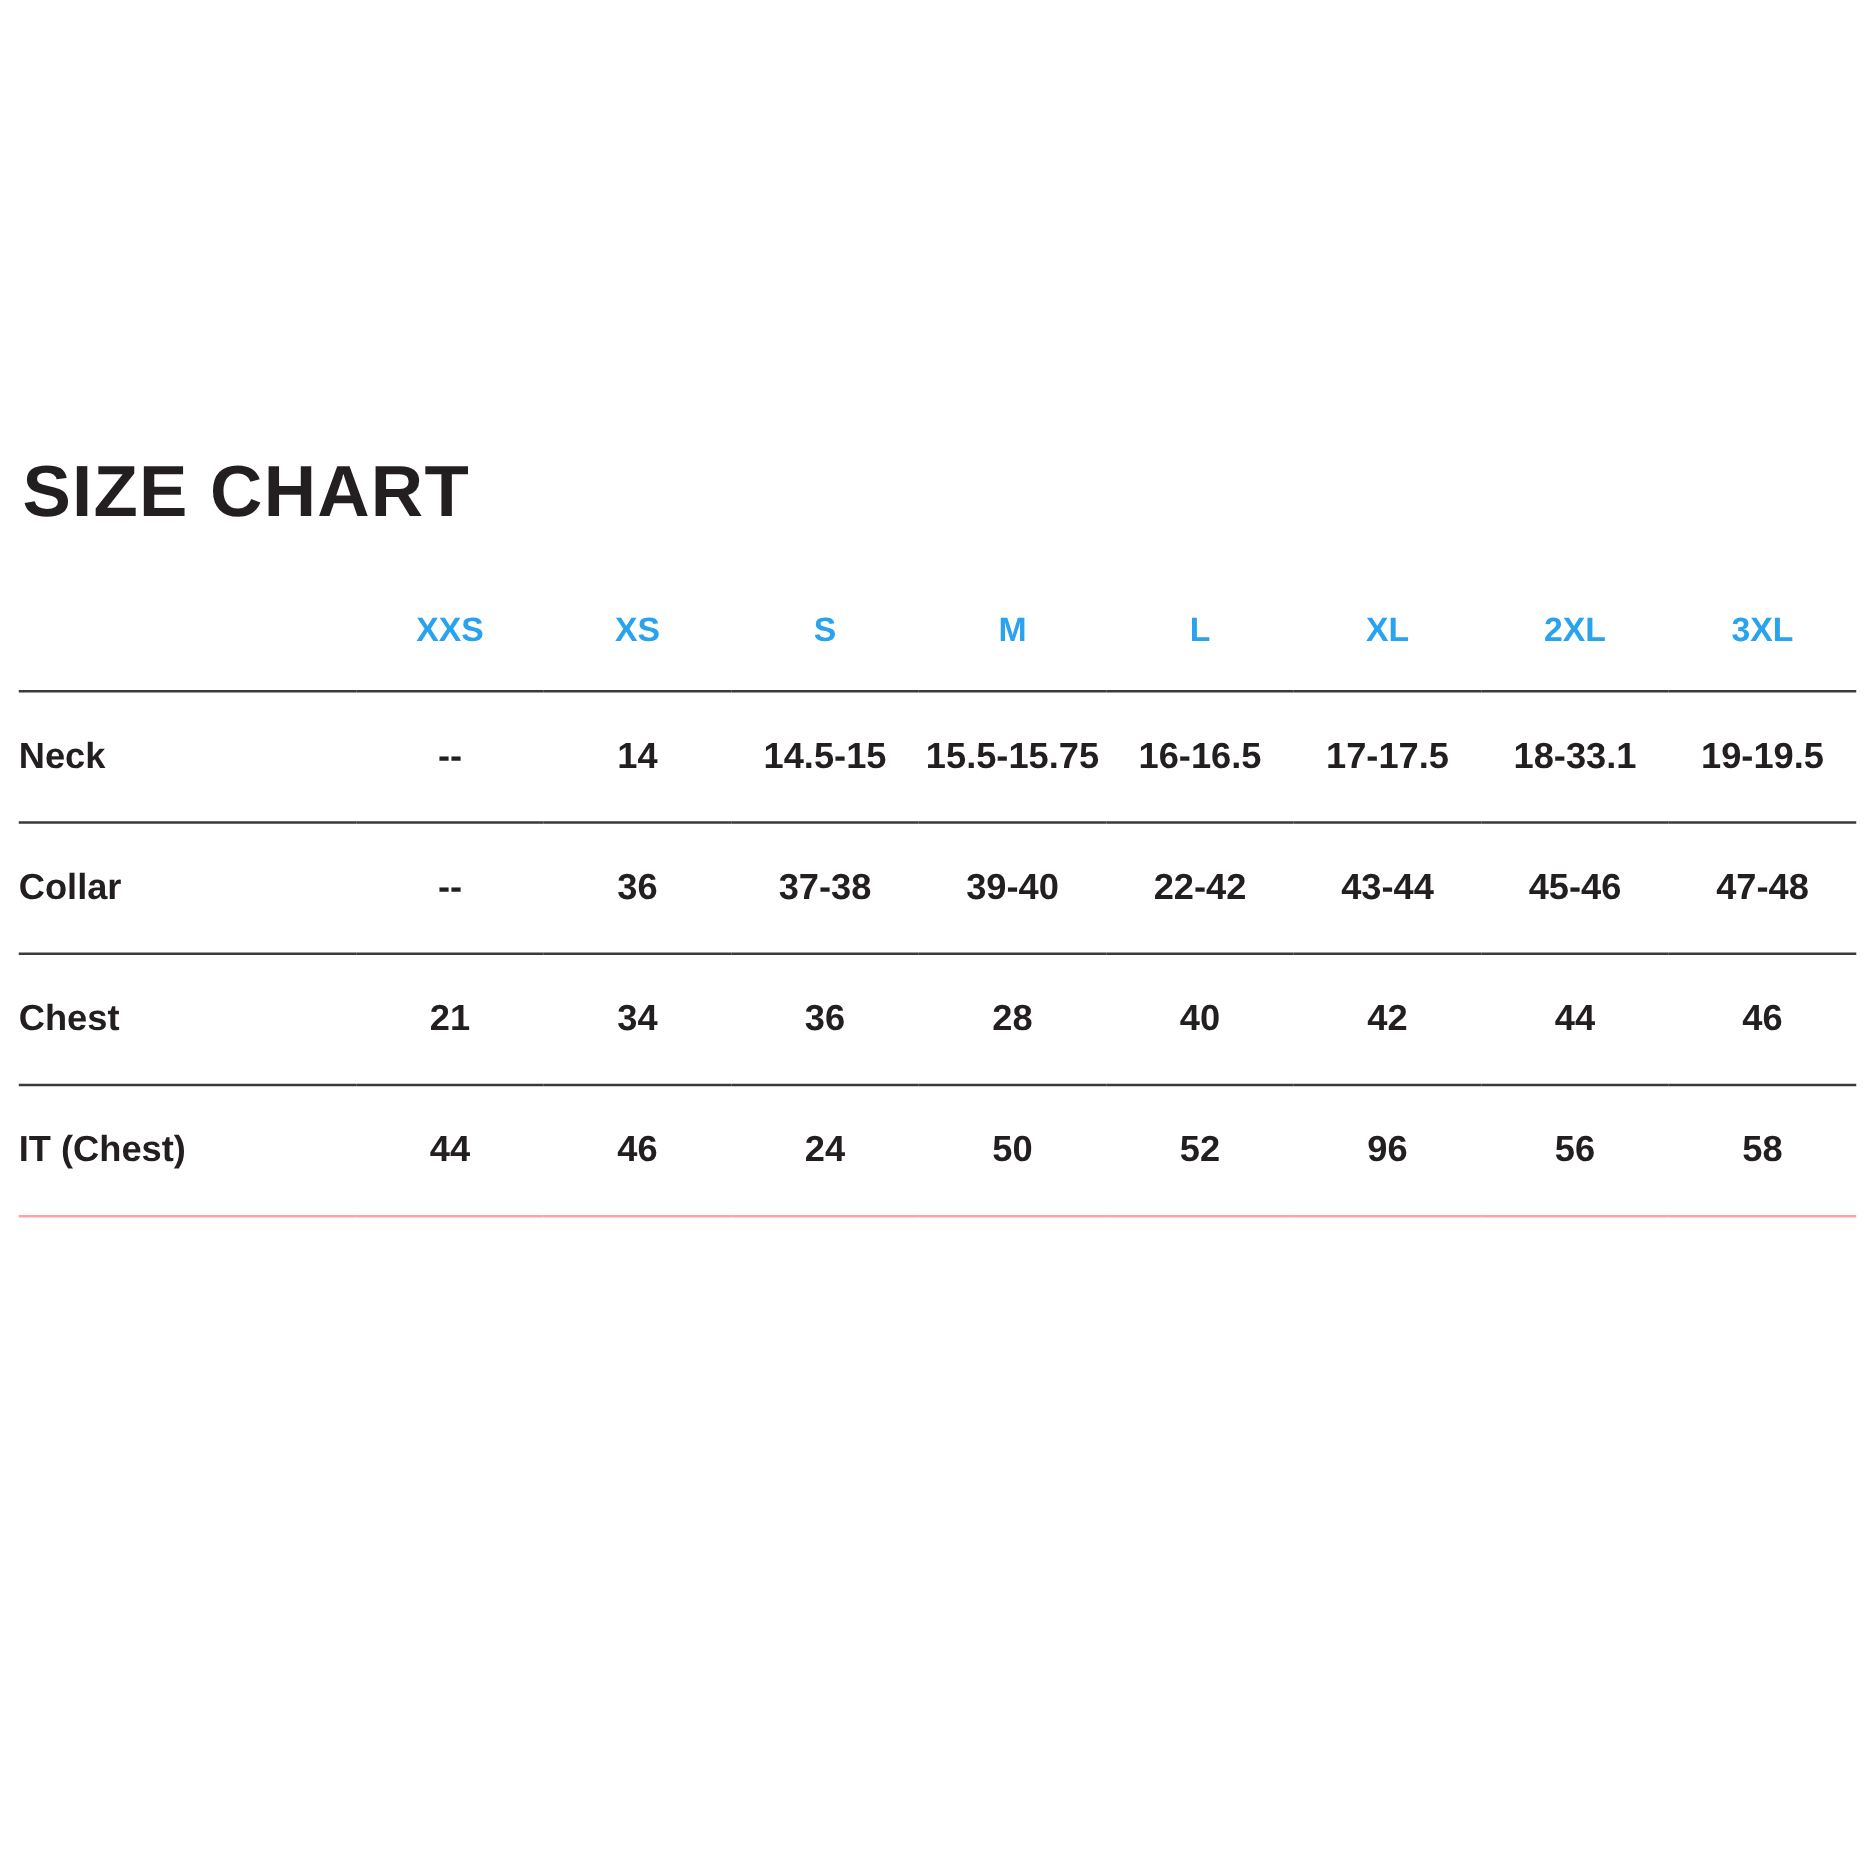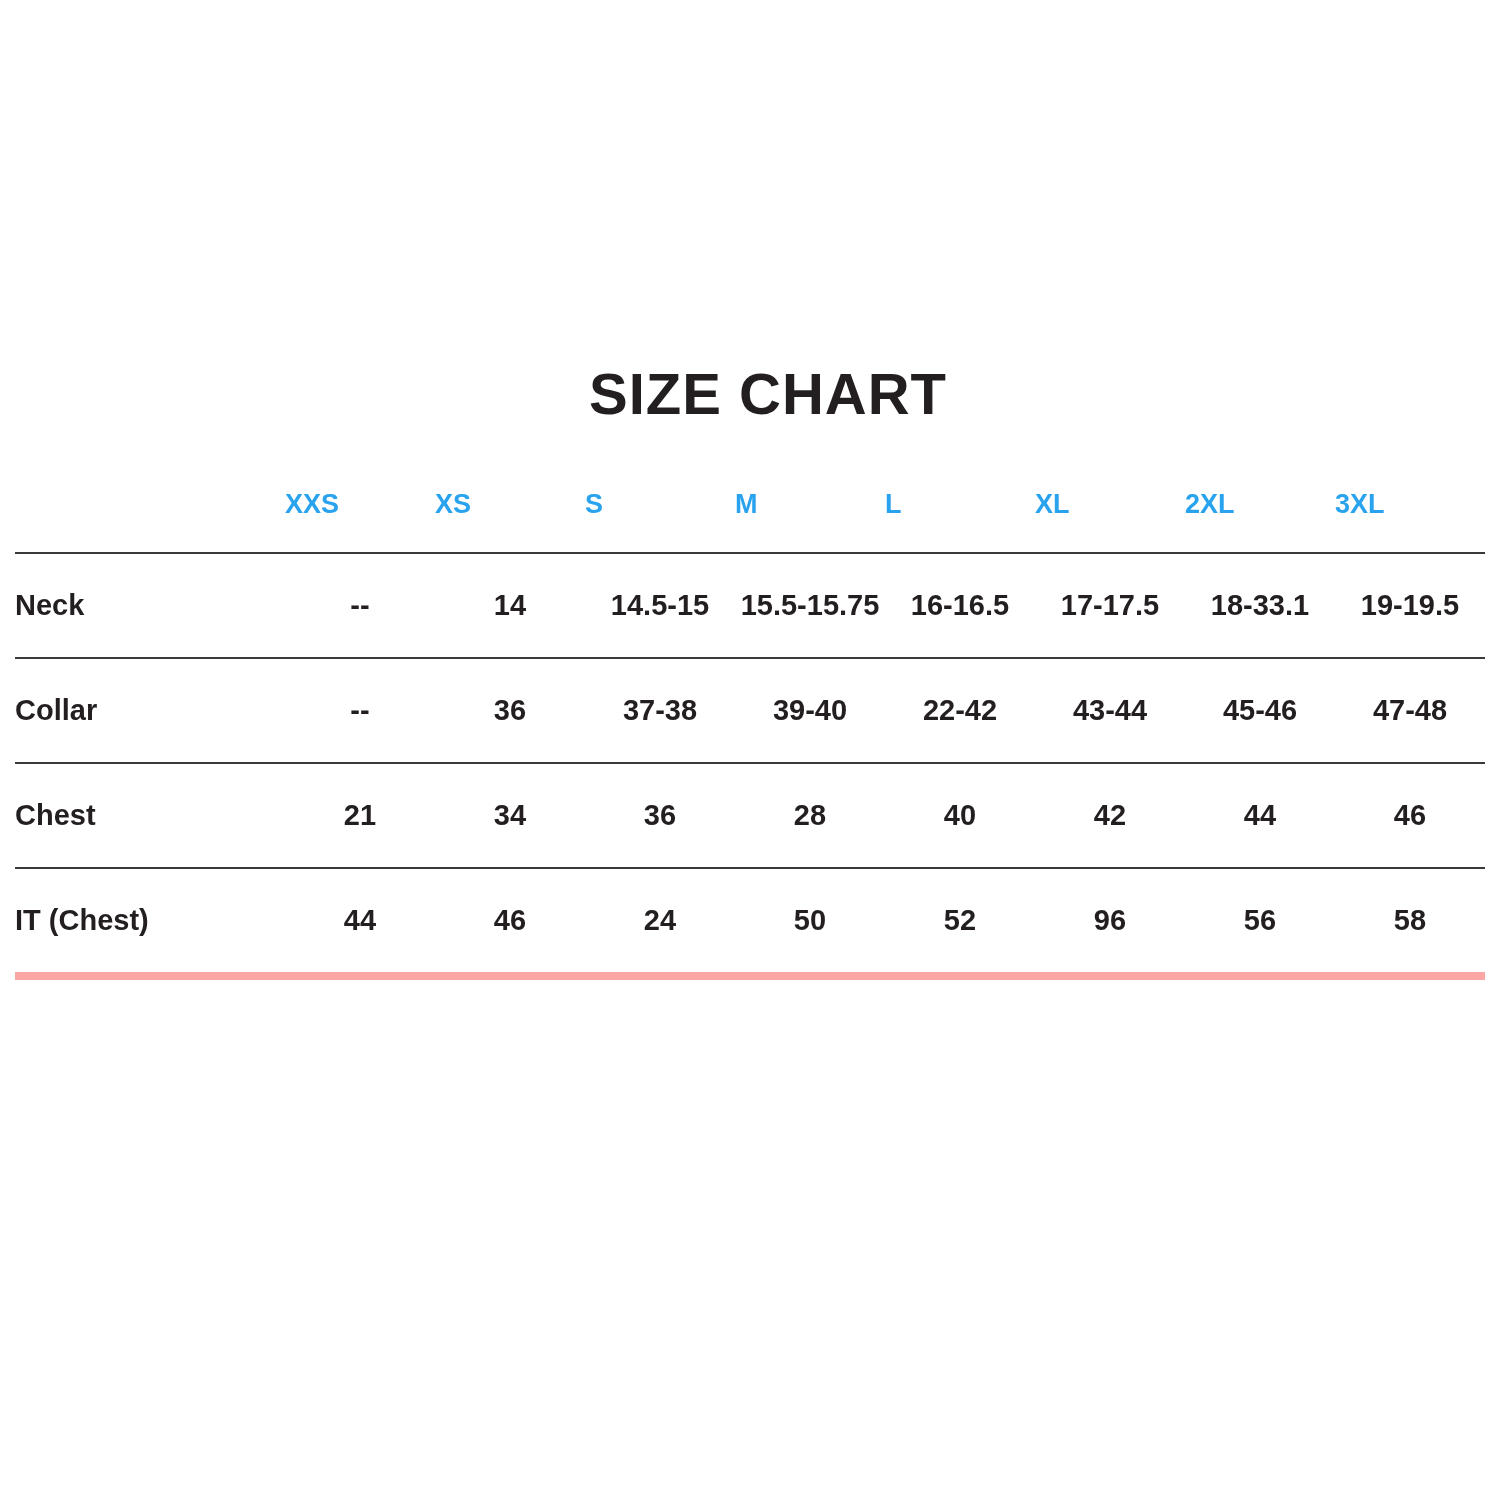--- a/index.html
+++ b/index.html
@@ -20,53 +20,52 @@
     height: 1500px;
     box-sizing: border-box;
   }
   .chart-wrap {
     position: absolute;
     left: 0;
     top: 360px;
     width: 1500px;
   }
   .chart-title {
-    text-align: center;
     font-size: 58px;
     font-weight: bold;
     letter-spacing: 1px;
     color: #231f20;
     margin: 0 0 62px 0;
-    padding-left: 36px;
+    padding-left: 18px;
   }
   table.size-table {
     border-collapse: collapse;
     width: 1470px;
     margin: 0 auto;
     table-layout: fixed;
   }
   table.size-table col.label-col { width: 270px; }
   table.size-table col.size-col { width: 150px; }
 
   thead th {
     font-size: 27px;
     font-weight: bold;
     color: #29a3ee;
-    text-align: left;
+    text-align: center;
     padding: 0 0 32px 0;
     border: none;
   }
   thead th.corner {
     border: none;
   }
   tbody tr {
     border-top: 2px solid #3a3a3a;
   }
   tbody tr:last-child {
-    border-bottom: 8px solid #fca5a5;
+    border-bottom: 2px solid #fca5a5;
   }
   tbody th.row-label {
     font-size: 29px;
     font-weight: bold;
     color: #231f20;
     text-align: left;
     padding: 35px 22px 35px 0;
     white-space: nowrap;
   }
   tbody td.cell {

